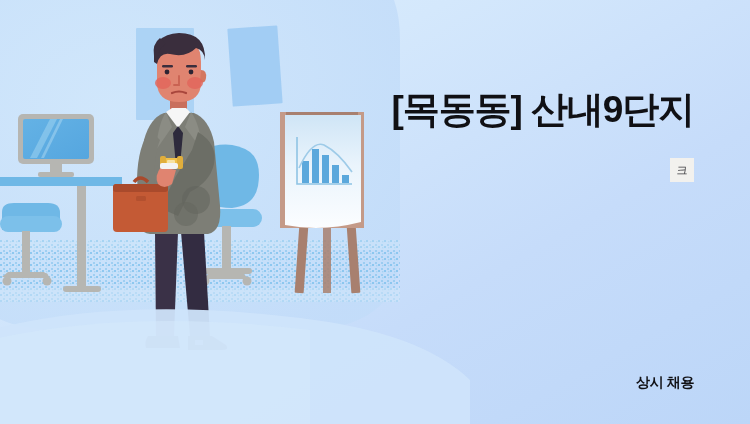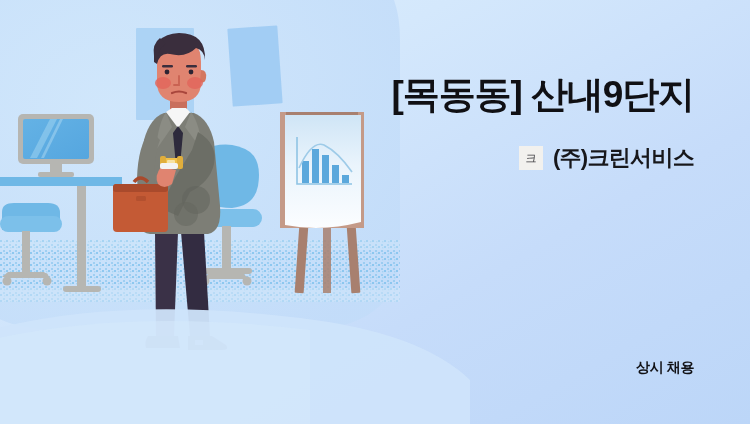--- a/index.html
+++ b/index.html
@@ -19,21 +19,21 @@
     position: absolute;
     left: 0;
     top: 0;
     width: 750px;
     height: 424px;
   }
   
   #text-layer {
     position: absolute;
     left: 330px;
-    top: 1px;
+    top: 16px;
     width: 420px;
     height: 352px;
     pointer-events: none;
   }
   #job-title {
     position: absolute;
     right: 56px;
     top: 72px;
     font-size: 37px;
     font-weight: 700;
@@ -268,20 +268,19 @@
       <path d="M -10 340 Q 130 308 310 330 L 310 434 L -10 434 Z" fill="#d6e9fc" opacity="0.55"></path>
     </g>
   </svg>
 
   <div id="text-layer">
 
     <div id="job-title">[목동동] 산내9단지</div>
 
     <div id="company-row">
       <div id="company-logo">크</div>
-      <div id="company-name">(주)크린서비스</div>
     </div>
 
     <div id="hiring-status">상시 채용</div>
 
   </div>
 
 </div>
 
 </body></html>

